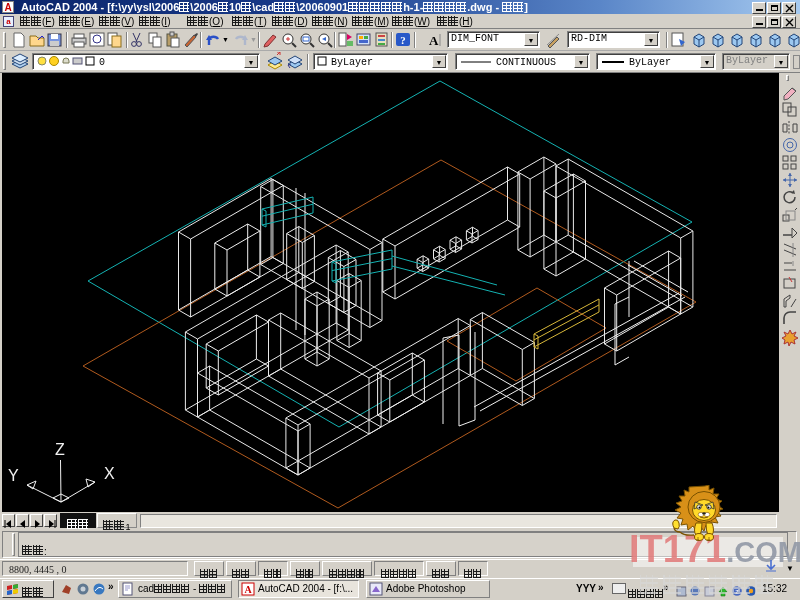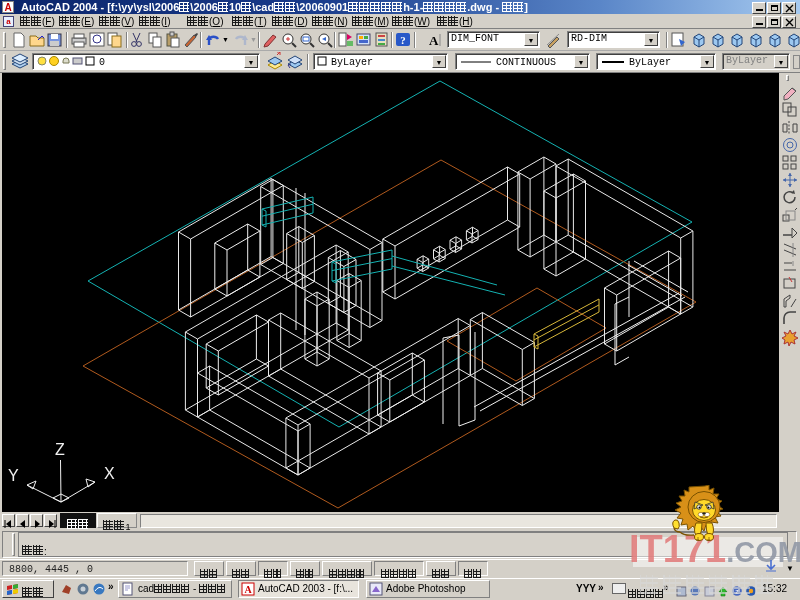--- a/index.html
+++ b/index.html
@@ -638,21 +638,21 @@
     </svg></div>
 <div class="abs" style="left:60px;top:513px;width:36px;height:15px;background:#111;color:#fff;text-align:center;padding-top:2px"><i class="cjw"></i><i class="cjw"></i></div>
 <div class="abs" style="left:97px;top:513px;width:40px;height:15px;background:#d4d0c8;border:1px solid #888;border-top-color:#fff;border-left-color:#fff;text-align:center;padding-top:2px"><i class="cj"></i><i class="cj"></i><span style="font-size:9px">1</span></div>
 <div class="abs sunken" style="left:140px;top:514px;width:637px;height:14px;background:#e9e6df"></div>
 <div class="abs" style="left:0;top:530px;width:800px;height:29px;background:#d4d0c8"></div>
 <div class="abs sunken" style="left:2px;top:531px;width:795px;height:27px;background:#d4d0c8"></div>
 <div class="abs" style="left:12px;top:533px;width:3px;height:23px;border:1px solid;border-color:#fff #808080 #808080 #fff"></div>
 <div class="abs" style="left:18px;top:532px;width:770px;height:25px;border:1px solid #808080;background:#d6d2ca"></div>
 <div class="abs" style="left:22px;top:541px"><i class="cj"></i><i class="cj"></i><span style="font-size:10px">:</span></div>
 <div class="abs" style="left:0;top:559px;width:800px;height:19px;background:#d4d0c8;border-top:1px solid #fff"></div>
-<div class="abs sunken" style="left:2px;top:561px;width:186px;height:15px;font-size:10px;padding:2px 0 0 6px;color:#222;font-family:Liberation Mono, monospace">8800,  4445 , 0</div>
+<div class="abs sunken" style="left:2px;top:561px;width:186px;height:15px;font-size:10px;padding:2px 0 0 6px;color:#222;font-family:Liberation Serif, serif">8800,  4445 , 0</div>
 <div class="abs" style="left:194px;top:561px;width:30px;height:15px;border:1px solid;border-color:#fff #808080 #808080 #fff;text-align:center;padding-top:2px"><i class="cjs"></i><i class="cjs"></i></div>
 <div class="abs" style="left:226px;top:561px;width:30px;height:15px;border:1px solid;border-color:#fff #808080 #808080 #fff;text-align:center;padding-top:2px"><i class="cjs"></i><i class="cjs"></i></div>
 <div class="abs" style="left:258px;top:561px;width:30px;height:15px;border:1px solid;border-color:#808080 #fff #fff #808080;text-align:center;padding-top:2px"><i class="cjs"></i><i class="cjs"></i></div>
 <div class="abs" style="left:290px;top:561px;width:30px;height:15px;border:1px solid;border-color:#fff #808080 #808080 #fff;text-align:center;padding-top:2px"><i class="cjs"></i><i class="cjs"></i></div>
 <div class="abs" style="left:322px;top:561px;width:50px;height:15px;border:1px solid;border-color:#fff #808080 #808080 #fff;text-align:center;padding-top:2px"><i class="cjs"></i><i class="cjs"></i><i class="cjs"></i><i class="cjs"></i></div>
 <div class="abs" style="left:374px;top:561px;width:50px;height:15px;border:1px solid;border-color:#808080 #fff #fff #808080;text-align:center;padding-top:2px"><i class="cjs"></i><i class="cjs"></i><i class="cjs"></i><i class="cjs"></i></div>
 <div class="abs" style="left:426px;top:561px;width:30px;height:15px;border:1px solid;border-color:#fff #808080 #808080 #fff;text-align:center;padding-top:2px"><i class="cjs"></i><i class="cjs"></i></div>
 <div class="abs" style="left:458px;top:561px;width:30px;height:15px;border:1px solid;border-color:#808080 #fff #fff #808080;text-align:center;padding-top:2px"><i class="cjs"></i><i class="cjs"></i></div>
 <div class="abs" style="left:633px;top:537px;width:150px;height:30px;background:rgba(255,255,255,0.5)"></div>
 <div class="abs" style="left:629px;top:528px;font-family:'Liberation Sans';font-weight:bold;font-size:38px;letter-spacing:0px;color:rgba(224,120,120,0.85)">IT171<span style="font-size:29px;color:rgba(145,152,165,0.9);letter-spacing:0px">.COM</span></div>
@@ -711,21 +711,21 @@
         <rect x="2" y="1" width="9" height="12" fill="#fff" stroke="#557"></rect>
         <path d="M4 4h5M4 6h5M4 8h3" stroke="#99c"></path>
       </svg></div>
     <div class="abs" style="left:19px;top:2px;font-size:10px;white-space:nowrap;overflow:hidden">cad<i class="cjs"></i><i class="cjs"></i><i class="cjs"></i><i class="cjs"></i> - <i class="cjs"></i><i class="cjs"></i><i class="cjs"></i></div>
   </div>
 <div class="abs" style="left:238px;top:580px;width:121px;height:18px;background:#e8e4dc;border:1px solid;border-color:#808080 #fff #fff #808080">
     <div class="abs" style="left:2px;top:1px;width:14px;height:14px"><svg width="14" height="14">
         <rect x="1" y="1" width="12" height="12" fill="#fff" stroke="#c00"></rect>
         <text x="7" y="11" font-size="10" font-weight="bold" fill="#c00" text-anchor="middle" font-family="Liberation Serif">A</text>
       </svg></div>
-    <div class="abs" style="left:19px;top:2px;font-size:10px;white-space:nowrap;overflow:hidden">AutoCAD 2003 - [f:\...</div>
+    <div class="abs" style="left:19px;top:2px;font-size:10px;white-space:nowrap;overflow:hidden">AutoCAD 2004 - [f:\...</div>
   </div>
 <div class="abs" style="left:366px;top:580px;width:124px;height:18px;background:#d4d0c8;border:1px solid;border-color:#fff #808080 #808080 #fff">
     <div class="abs" style="left:2px;top:1px;width:14px;height:14px"><svg width="14" height="14">
         <rect x="1" y="1" width="12" height="12" fill="#e8e8f8" stroke="#557"></rect>
         <path d="M3 10l4-6 4 6z" fill="#86c"></path>
       </svg></div>
     <div class="abs" style="left:19px;top:2px;font-size:10px;white-space:nowrap;overflow:hidden">Adobe Photoshop</div>
   </div>
 <div class="abs" style="left:576px;top:583px;font-size:10px;font-weight:bold">YYY</div>
 <div class="abs" style="left:598px;top:582px;font-size:10px;font-weight:bold">»</div>

